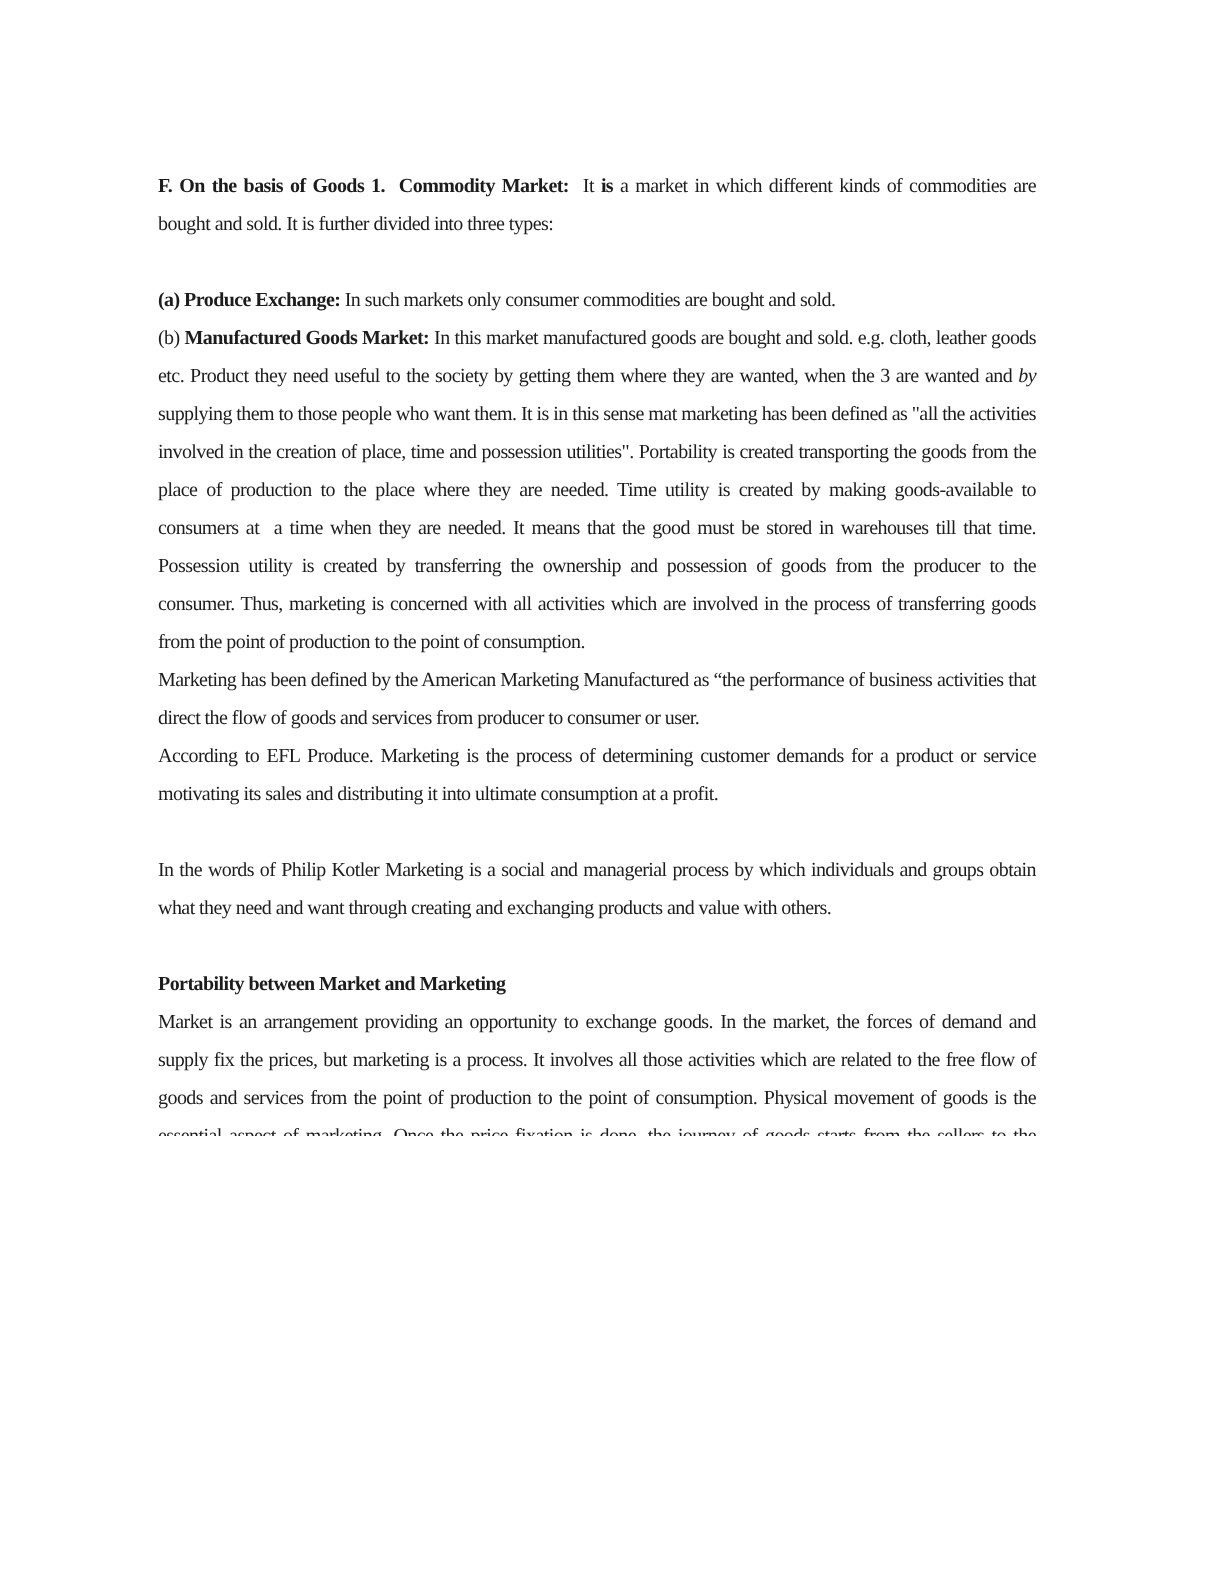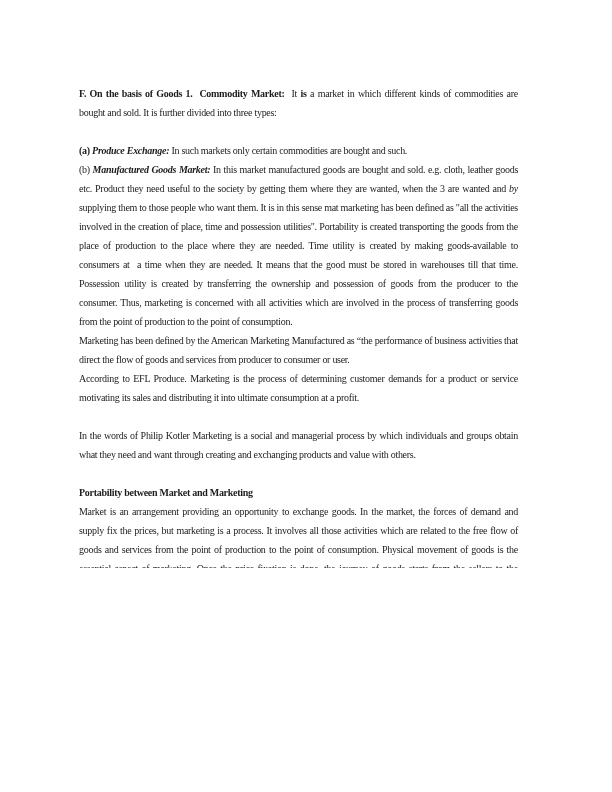--- a/index.html
+++ b/index.html
@@ -23,40 +23,40 @@
   }
   .para {
     margin: 0;
     text-align: justify;
   }
   .gap {
     margin-top: 19px;
   }
   .b  { font-weight: bold; }
   .i  { font-style: italic; margin-top: 44px; }
-  .bi { font-weight: bold; font-style: italic; }
+  .bi { font-weight: bold; }
   .heading {
     margin: 19px 0 0 0;
     font-weight: bold;
     text-align: left;
   }
   .page-num {
     margin-top: 9px;
     text-align: right;
     letter-spacing: 0;
   }
 </style>
 </head>
 <body>
 
 <div class="page">
 
   <p class="para"><span class="b">F. On the basis of Goods 1. &nbsp;Commodity Market: </span><span>&nbsp;It </span><span class="b">is</span><span> a market in which different kinds of commodities are bought and sold. It is further divided into three types:</span></p>
 
-  <p class="para gap"><span class="b">(a) </span><span class="bi">Produce Exchange:</span><span> In such markets only certain commodities are bought and such.</span></p>
+  <p class="para gap"><span class="b">(a) </span><span class="bi">Produce Exchange:</span><span> In such markets only consumer commodities are bought and sold.</span></p>
 
   <p class="para"><span>(b) </span><span class="bi">Manufactured Goods Market:</span><span> In this market manufactured goods are bought and sold. e.g. cloth, leather goods etc. Product they need useful to the society by getting them where they are wanted, when the 3 are wanted and </span><span class="i">by</span><span> supplying them to those people who want them. It is in this sense mat marketing has been defined as "all the activities involved in the creation of place, time and possession utilities". Portability is created transporting the goods from the place of production to the place where they are needed. Time utility is created by making goods-available to consumers at &nbsp;a time when they are needed. It means that the good must be stored in warehouses till that time. Possession utility is created by transferring the ownership and possession of goods from the producer to the consumer. Thus, marketing is concerned with all activities which are involved in the process of transferring goods from the point of production to the point of consumption.</span></p>
 
   <p class="para">Marketing has been defined by the American Marketing Manufactured as “the performance of business activities that direct the flow of goods and services from producer to consumer or user.</p>
 
   <p class="para">According to EFL Produce. Marketing is the process of determining customer demands for a product or service motivating its sales and distributing it into ultimate consumption at a profit.</p>
 
   <p class="para gap">In the words of Philip Kotler Marketing is a social and managerial process by which individuals and groups obtain what they need and want through creating and exchanging products and value with others.</p>
 
   <p class="heading">Portability between Market and Marketing</p>

